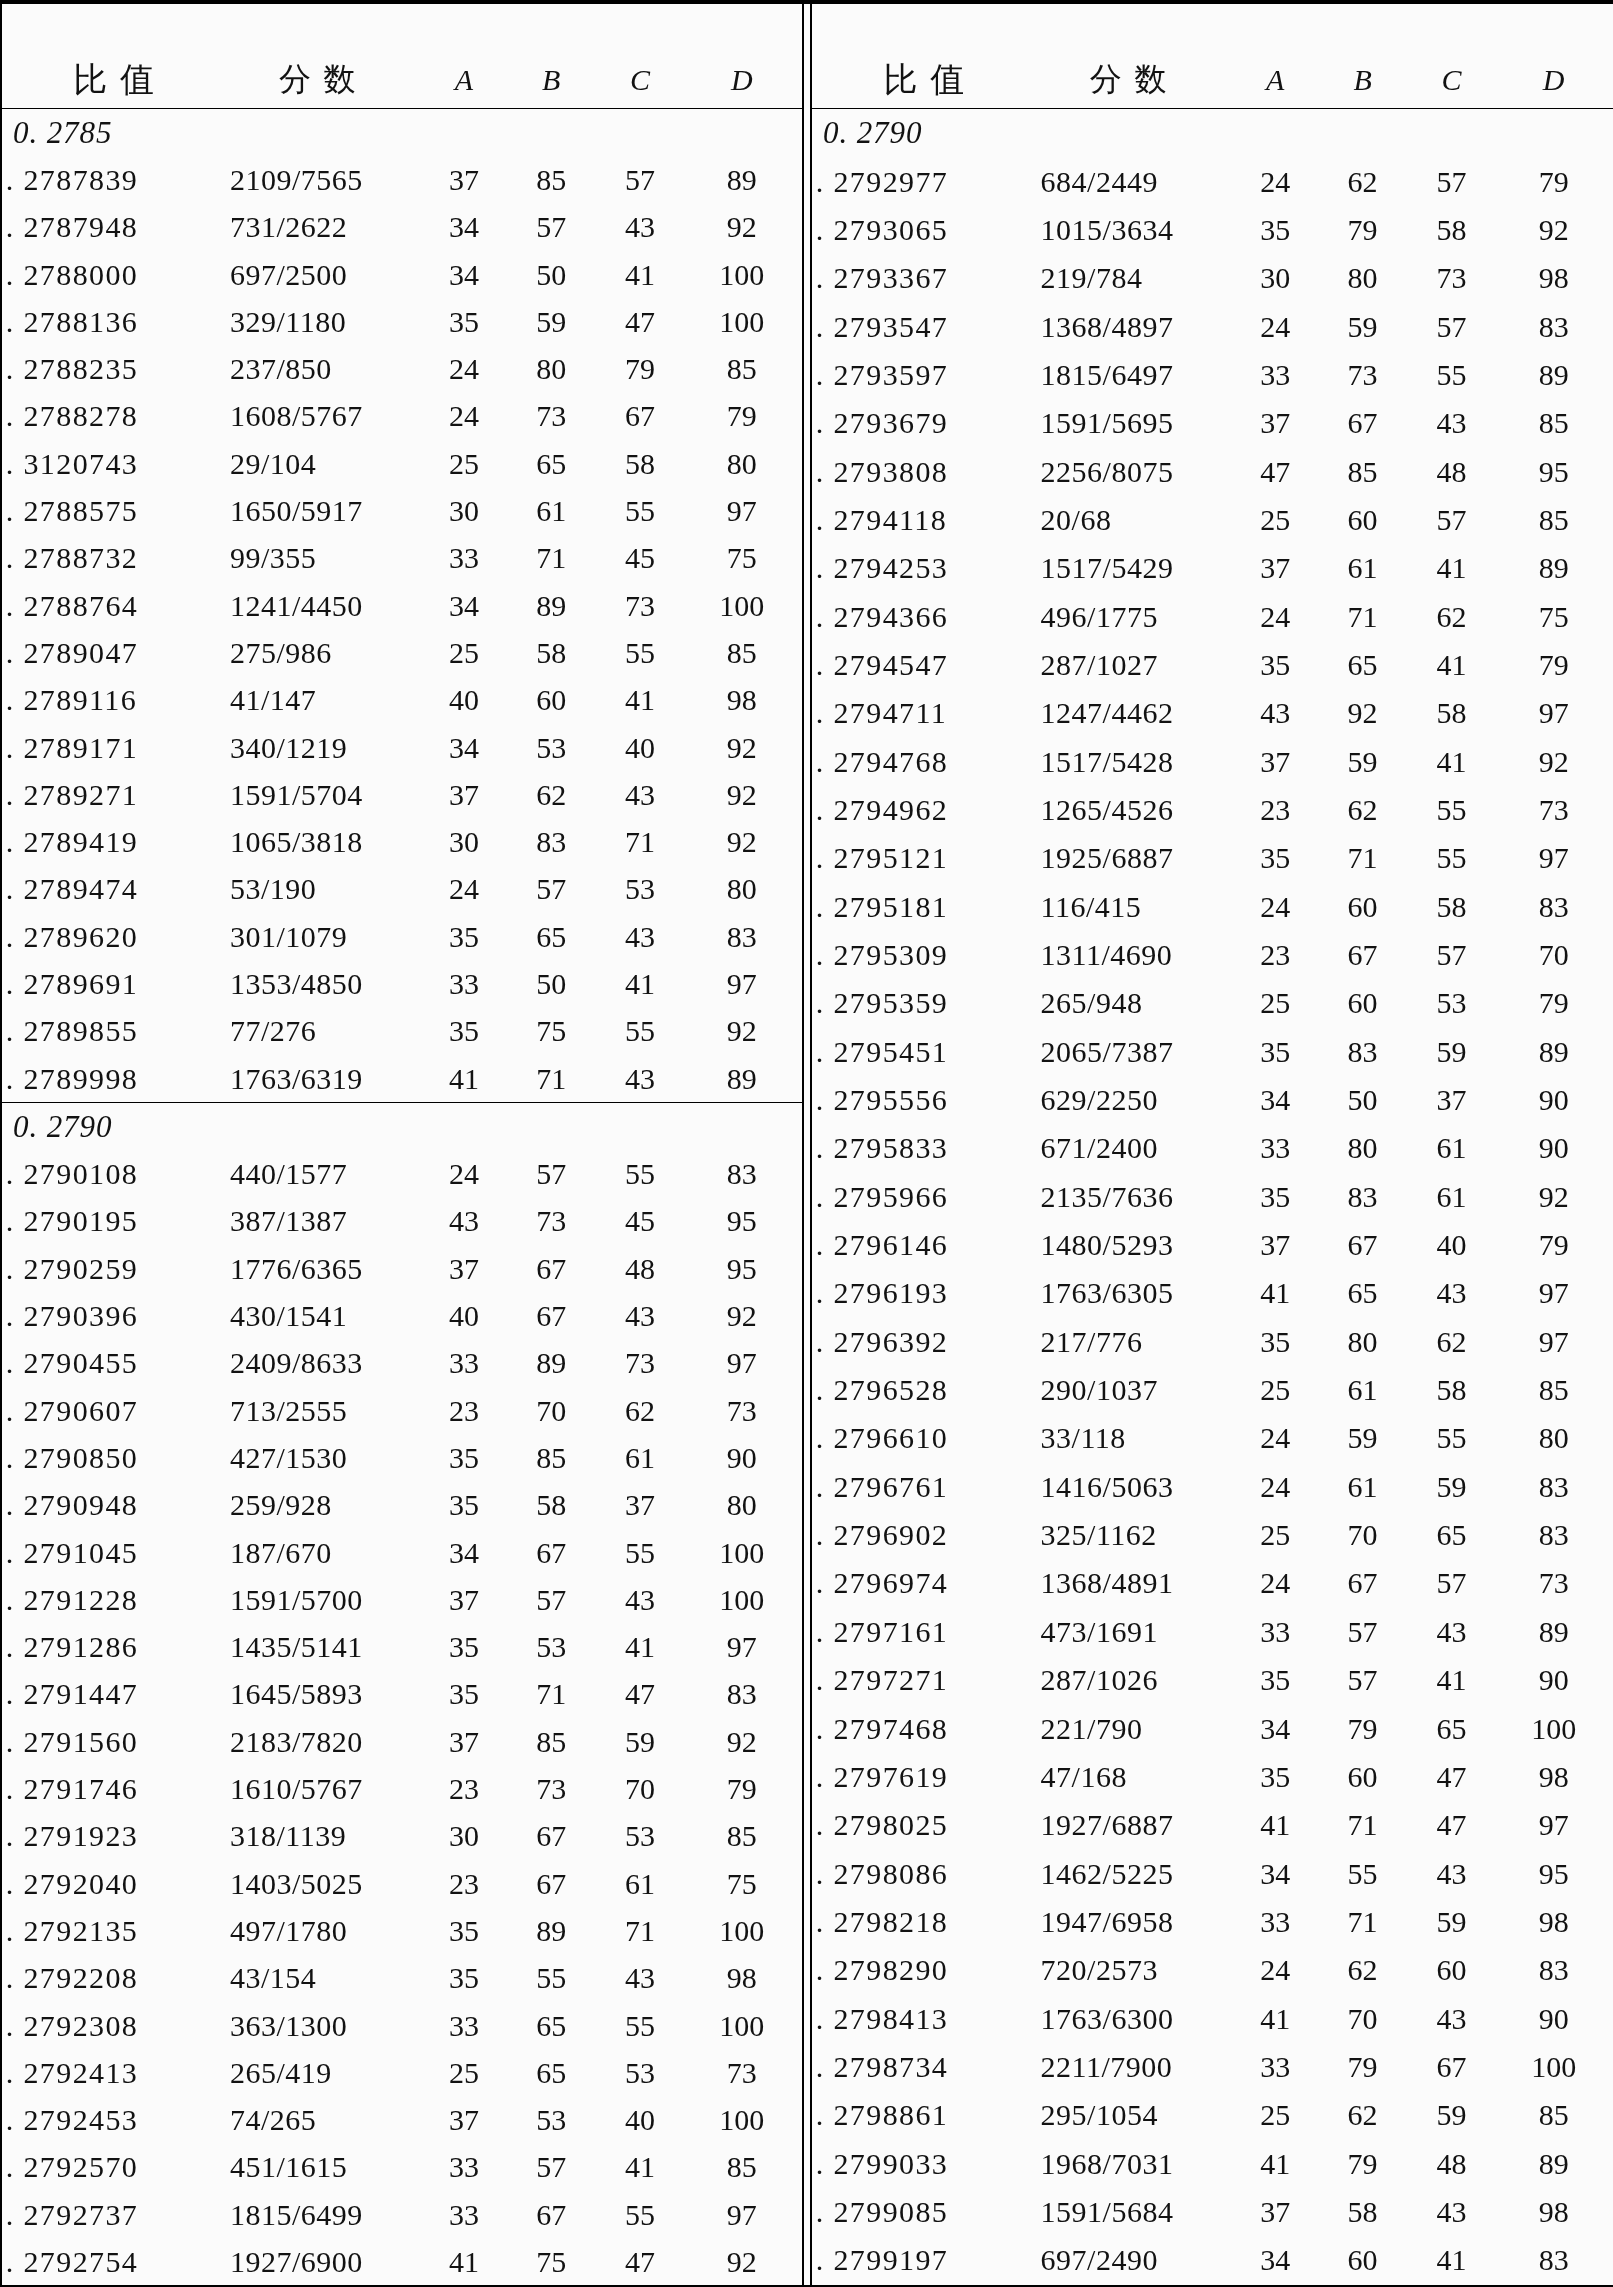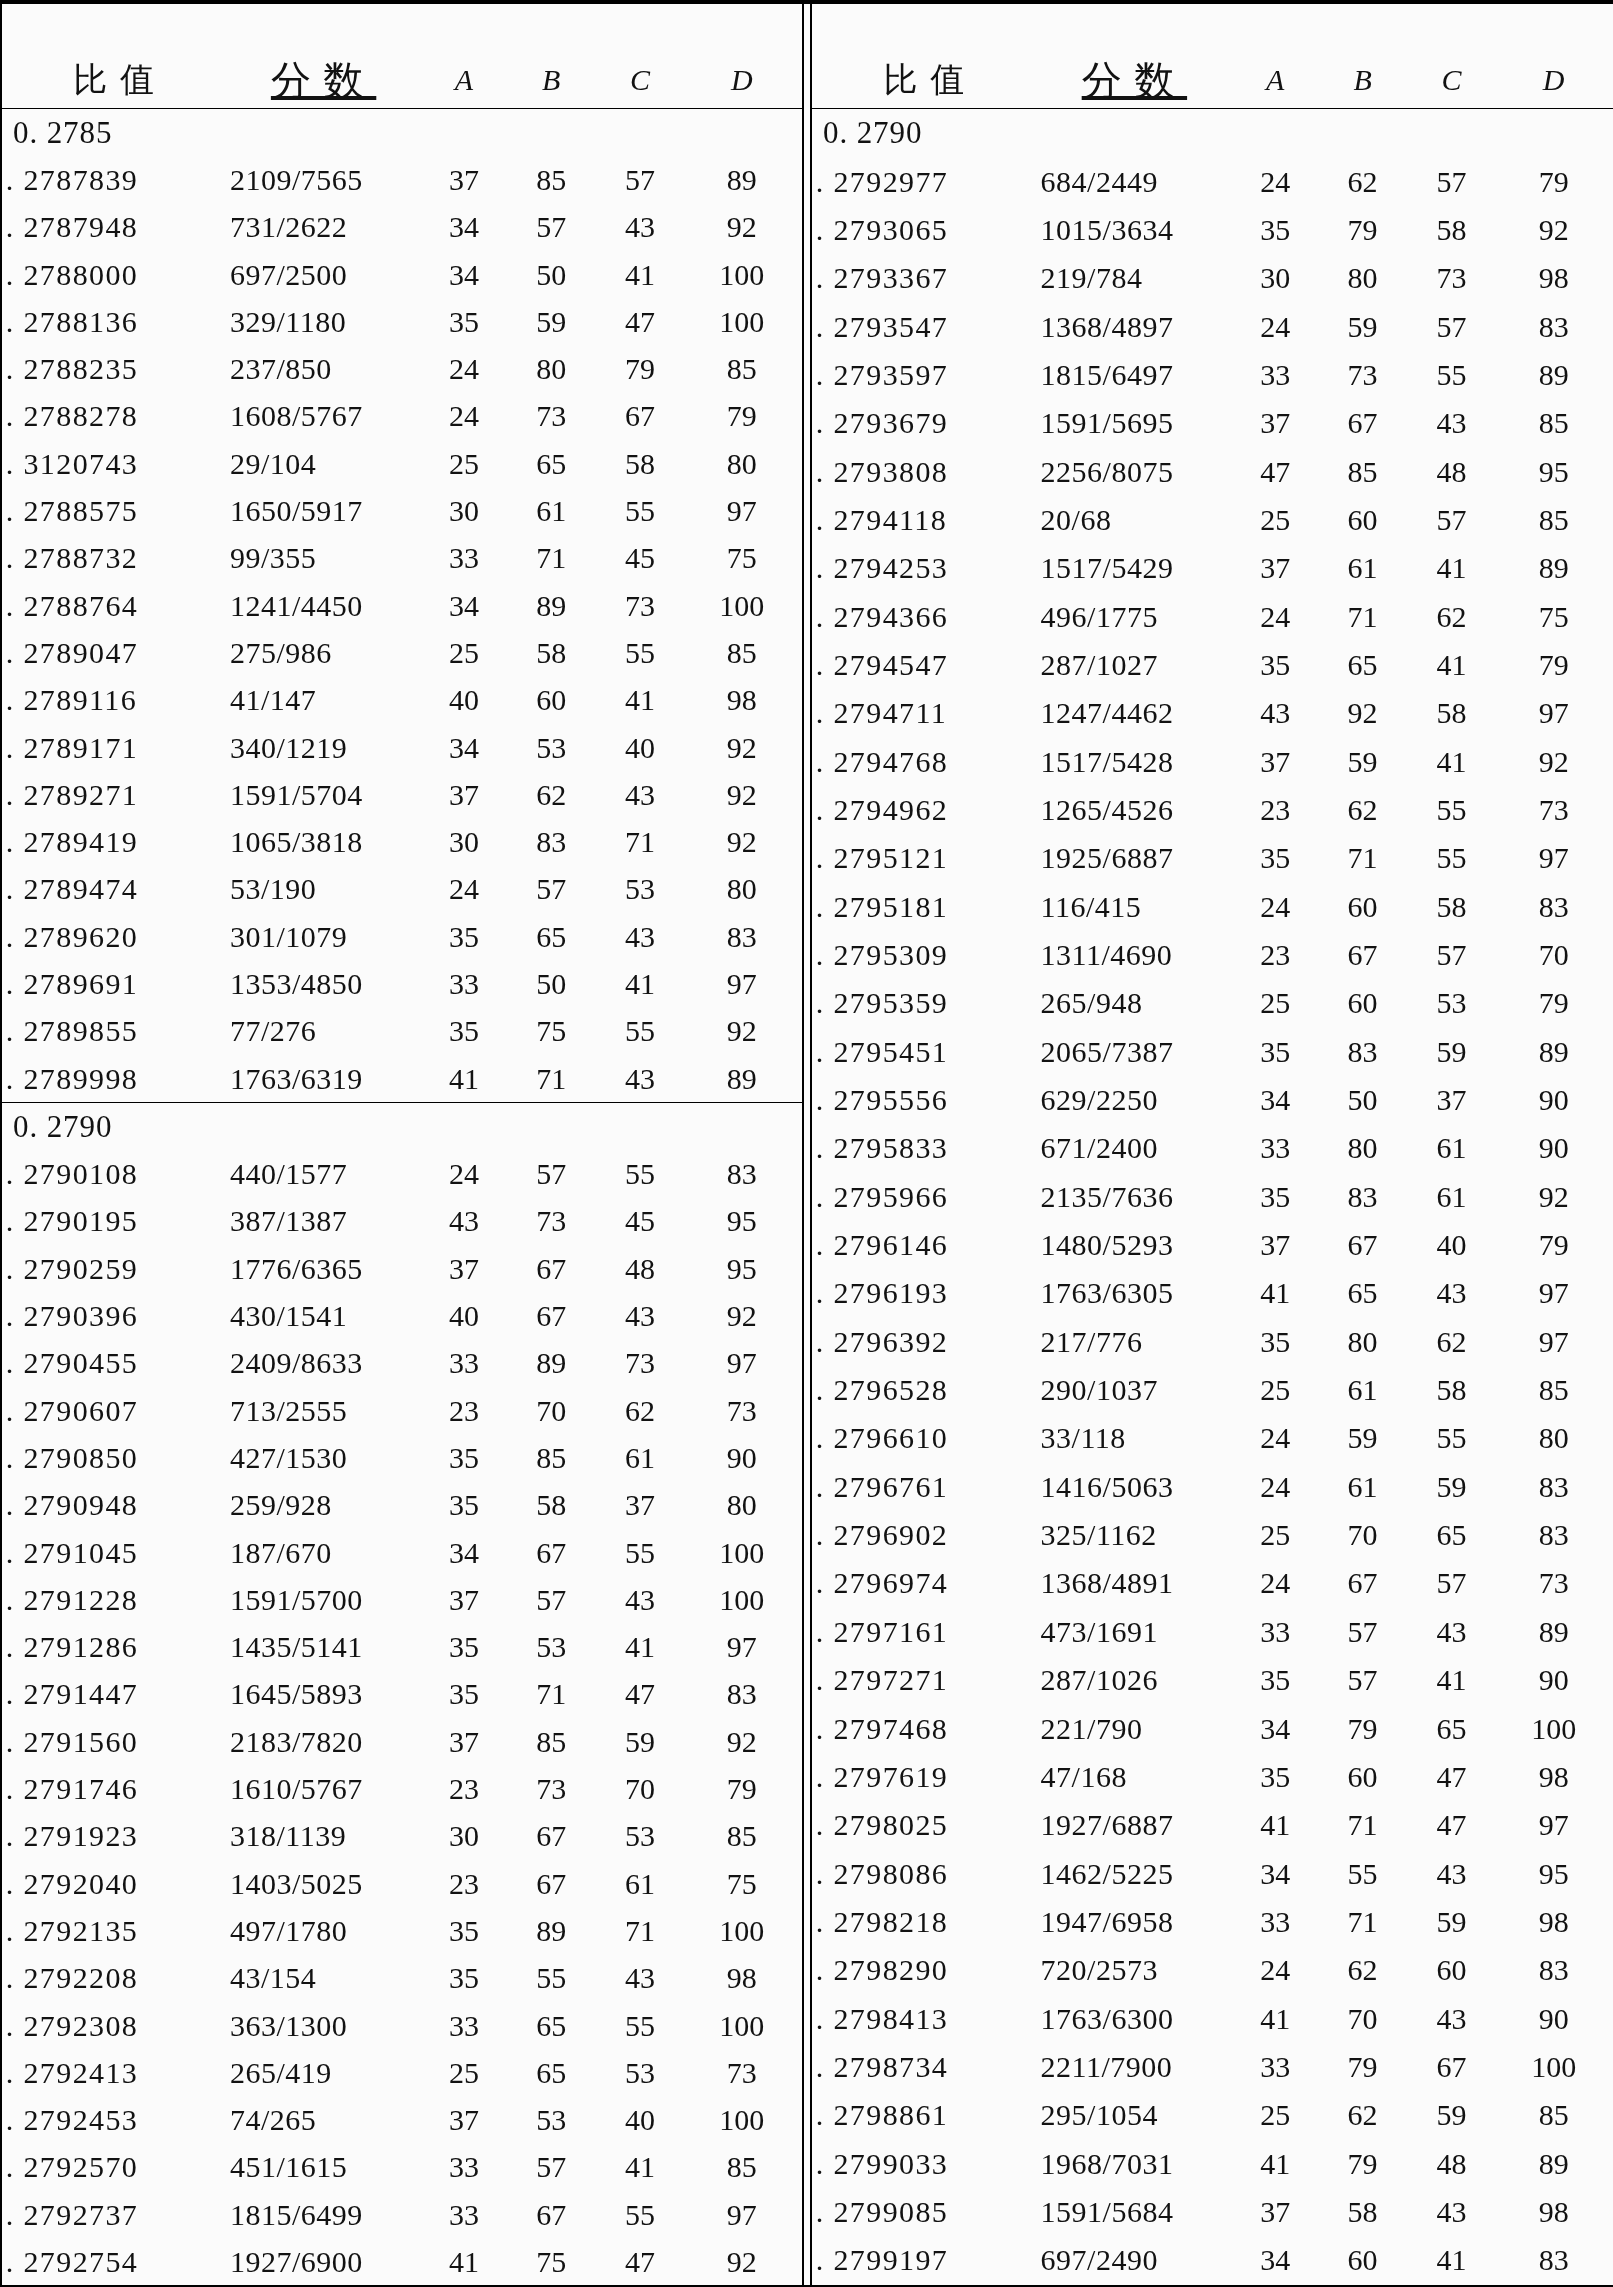--- a/index.html
+++ b/index.html
@@ -37,32 +37,32 @@
   .hdr-row{
     flex:0 0 57px;
     border-bottom:1.8px solid #000;
     box-sizing:border-box;
     display:grid;
     grid-template-columns:28.5% 24% 10.5% 11.3% 10.9% 14.8%;
     align-items:center;
   }
   .hc{text-align:center;}
   .hc0{font-size:34px;letter-spacing:12.7px;padding-left:3.5%;}
-  .hc1{font-size:40px;letter-spacing:12.7px;padding-right:2.5%;text-decoration:underline;}
+  .hc1{font-size:32px;letter-spacing:12.7px;padding-right:2.5%;}
   .hc2,.hc3,.hc4,.hc5{font-style:italic;font-size:30px;}
   .hc5{padding-right:1.6%;}
   .row{
     flex:1 1 0;
     box-sizing:border-box;
     display:grid;
     grid-template-columns:28.5% 24% 10.5% 11.3% 10.9% 14.8%;
     align-items:center;
     font-size:30px;
   }
-  .row.section{font-size:31px;}
+  .row.section{font-size:31px;font-style:italic;}
   .row.topline{border-top:1.8px solid #000;}
   .sec-label{grid-column:1 / -1;padding-left:11px;letter-spacing:0.9px;}
   .dc{white-space:pre;}
   .dc0{text-align:left;padding-left:1.6%;letter-spacing:1.4px;}
   .dc1{text-align:left;letter-spacing:0.5px;}
   .dc2,.dc3,.dc4,.dc5{text-align:center;}
   .dc5{padding-right:1.6%;}
 </style>
 </head>
 <body>

